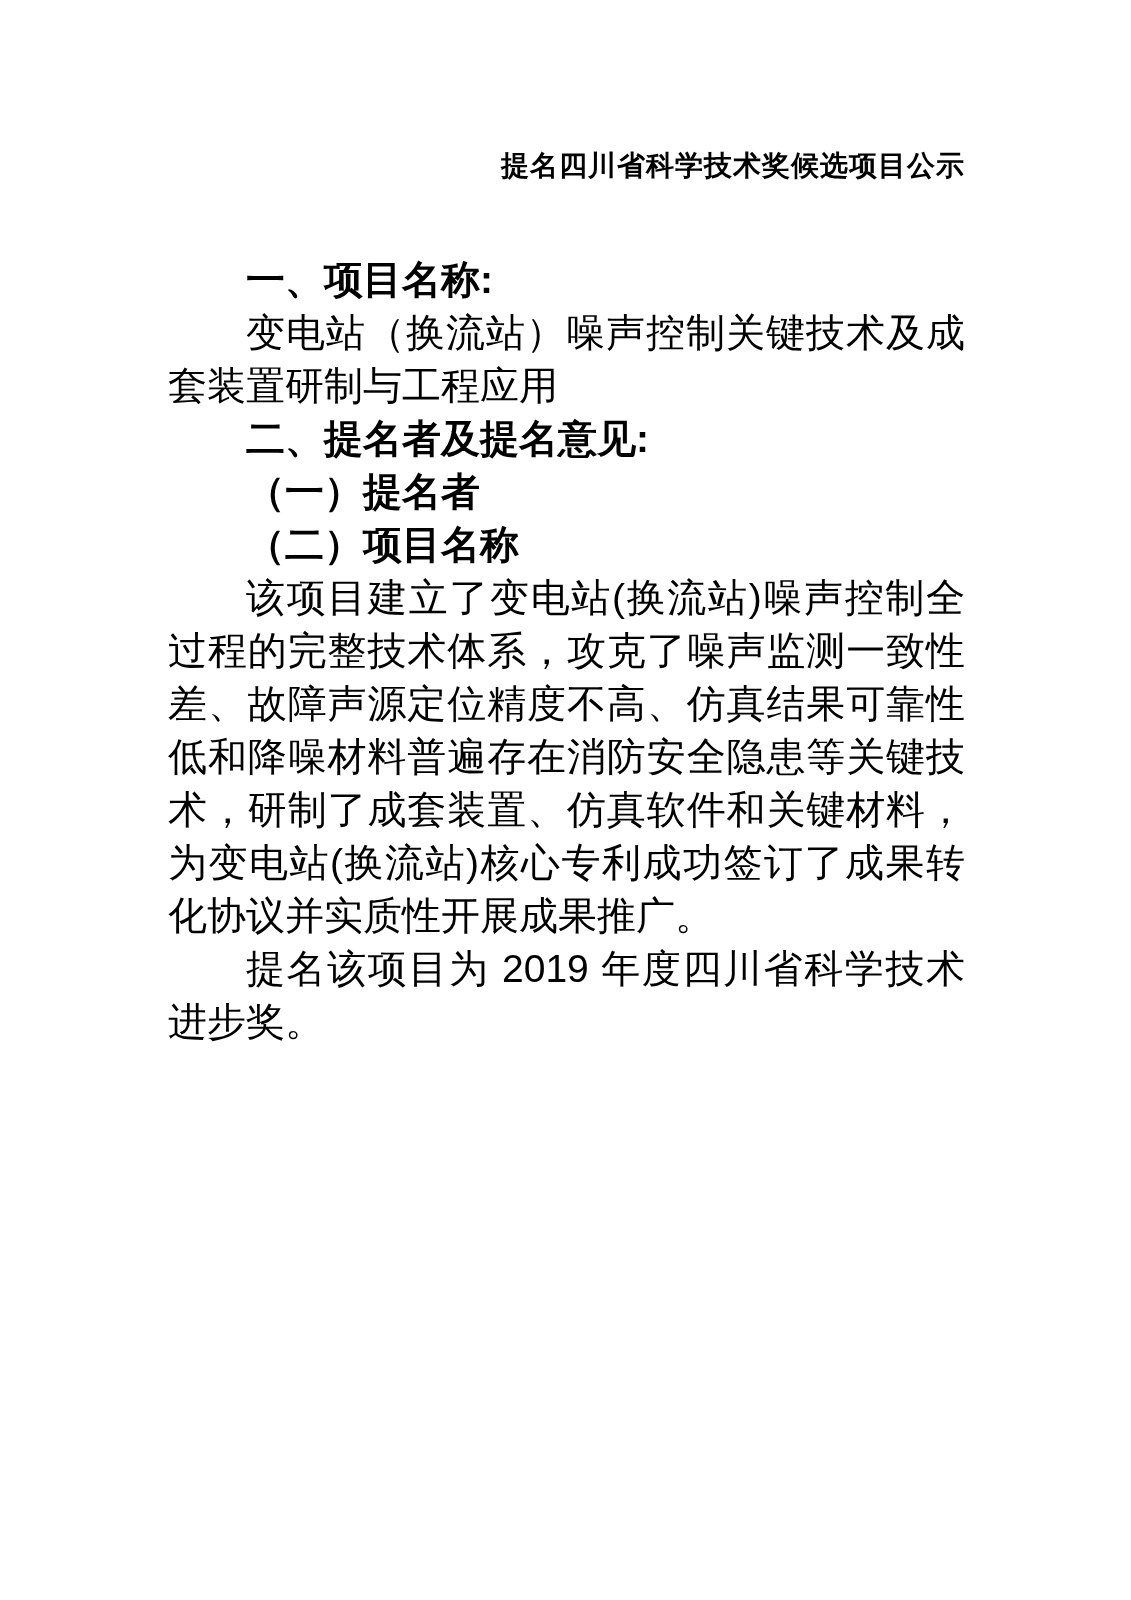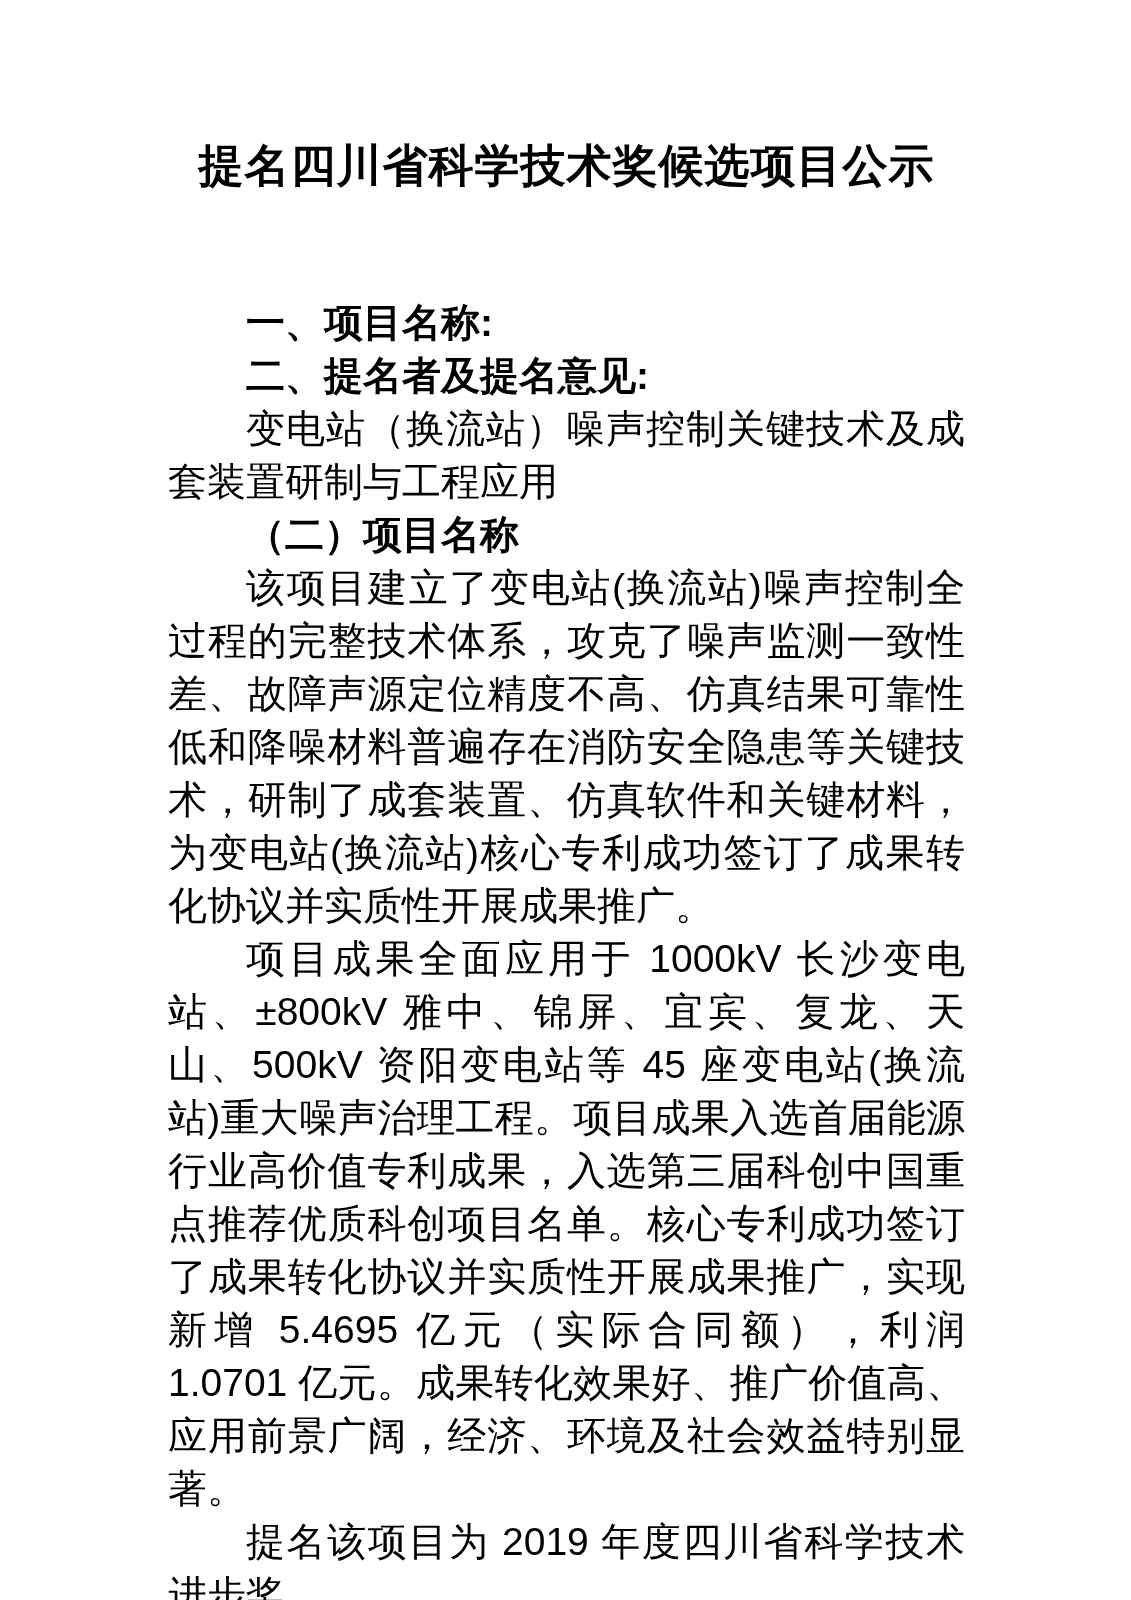--- a/index.html
+++ b/index.html
@@ -12,25 +12,25 @@
     position: relative;
     width: 1131px;
     height: 1600px;
     background: #ffffff;
     overflow: hidden;
   }
   .doc-content {
     padding: 139px 166px 0 168px;
   }
   .doc-title {
-    font-size: 45px;
+    font-size: 28px;
     font-weight: 700;
     line-height: 53px;
-    text-align: center;
-    margin-bottom: 104px;
+    text-align: right;
+    margin-bottom: 61px;
     letter-spacing: 1px;
   }
   .para {
     font-size: 39px;
     line-height: 53px;
     text-align: justify;
     text-justify: inter-ideograph;
   }
   .indent {
     text-indent: 2em;
@@ -42,28 +42,28 @@
 </head>
 <body>
 
 <div class="page">
   <div class="doc-content">
 
     <div class="doc-title">提名四川省科学技术奖候选项目公示</div>
 
     <div class="para indent bold">一、项目名称:</div>
 
+    <div class="para indent">变电站（换流站）噪声控制关键技术及成套装置研制与工程应用</div>
+
     <div class="para indent bold">二、提名者及提名意见:</div>
 
-    <div class="para indent">变电站（换流站）噪声控制关键技术及成套装置研制与工程应用</div>
-
+    <div class="para indent bold">（一）提名者</div>
 
 
     <div class="para indent bold">（二）项目名称</div>
 
     <div class="para indent">该项目建立了变电站(换流站)噪声控制全过程的完整技术体系，攻克了噪声监测一致性差、故障声源定位精度不高、仿真结果可靠性低和降噪材料普遍存在消防安全隐患等关键技术，研制了成套装置、仿真软件和关键材料，为变电站(换流站)核心专利成功签订了成果转化协议并实质性开展成果推广。</div>
 
-    <div class="para indent">项目成果全面应用于 1000kV 长沙变电站、±800kV 雅中、锦屏、宜宾、复龙、天山、500kV 资阳变电站等 45 座变电站(换流站)重大噪声治理工程。项目成果入选首届能源行业高价值专利成果，入选第三届科创中国重点推荐优质科创项目名单。核心专利成功签订了成果转化协议并实质性开展成果推广，实现新增 5.4695 亿元（实际合同额），利润 1.0701 亿元。成果转化效果好、推广价值高、应用前景广阔，经济、环境及社会效益特别显著。</div>
 
     <div class="para indent">提名该项目为 2019 年度四川省科学技术进步奖。</div>
 
   </div>
 </div>
 
 </body></html>

